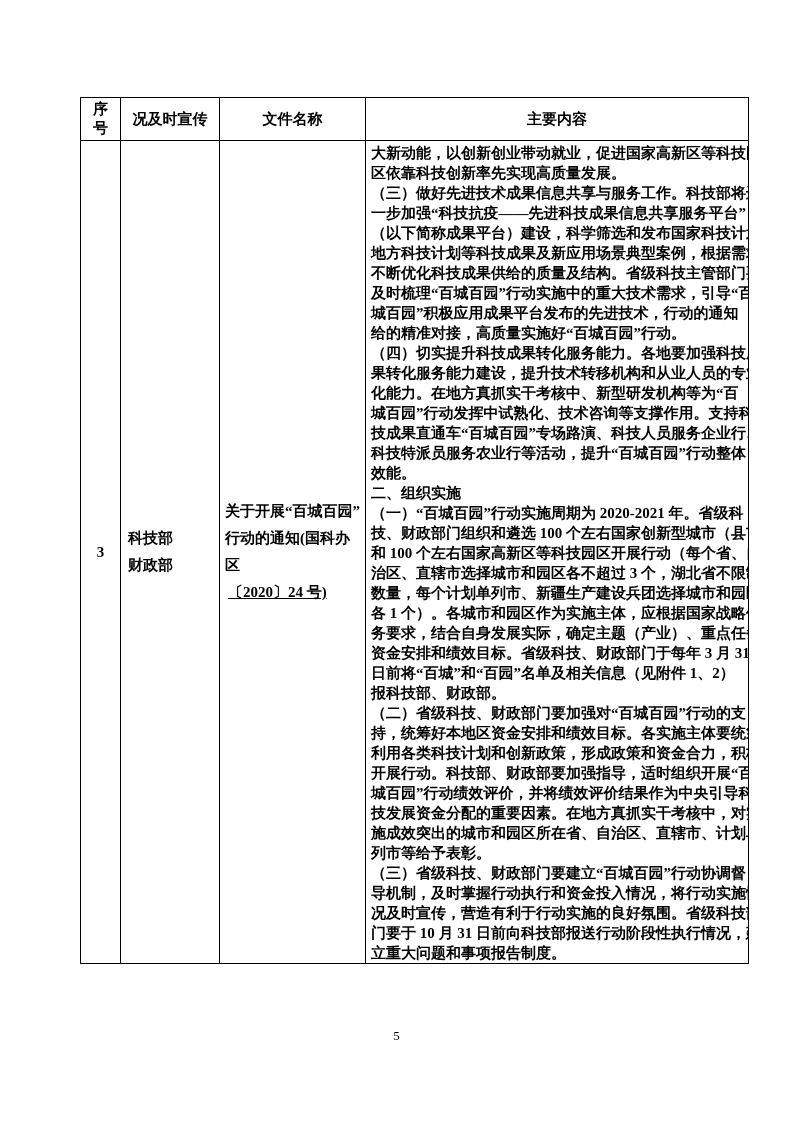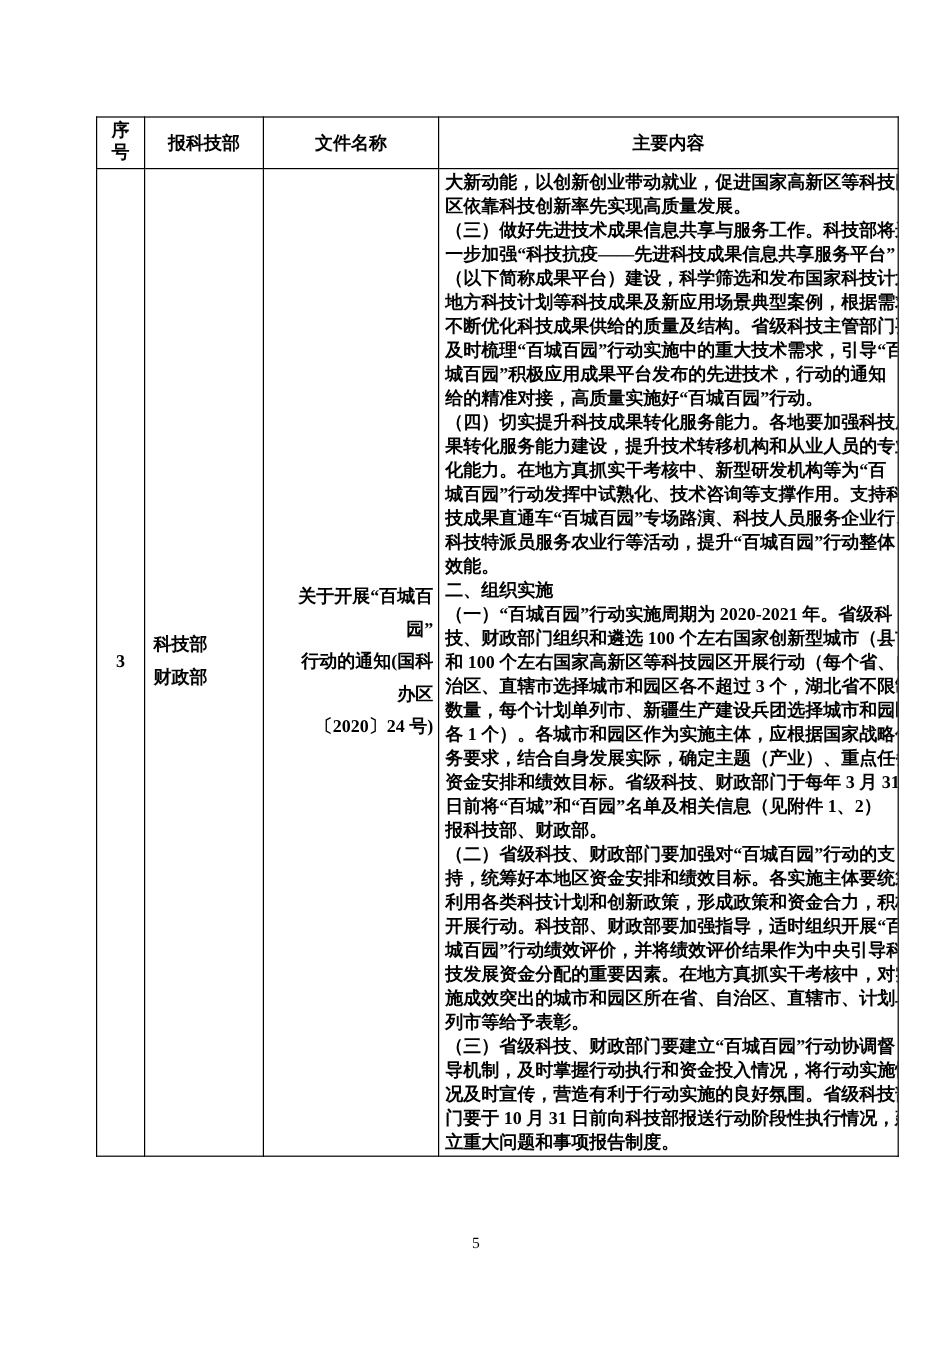--- a/index.html
+++ b/index.html
@@ -47,31 +47,30 @@
     text-align: center;
     vertical-align: middle;
   }
   td.cell-agency {
     vertical-align: middle;
     padding: 0 4px 0 7px;
     line-height: 27px;
   }
   td.cell-title {
     vertical-align: middle;
-    padding: 0 4px 0 19px;
+    padding: 0 4px 0 5px;
     line-height: 27px;
-    text-align: right;
   }
   td.cell-content {
     vertical-align: top;
     padding: 2px 4px 0 5px;
     line-height: 20px;
   }
   .content-line { white-space: nowrap; }
-  .title-line3 { padding-left: 3px; }
+  .title-line3 { padding-left: 3px; text-decoration: underline; }
   .page-number {
     position: absolute;
     top: 1028px;
     left: 0;
     width: 793px;
     text-align: center;
     font-size: 13px;
     font-weight: normal;
   }
 </style>
@@ -84,21 +83,21 @@
     <col style="width:99px">
     <col style="width:146px">
     <col style="width:383px">
   </colgroup>
   <thead>
     <tr>
       <th class="col-index">
         <span class="stack">序号</span>
       </th>
       <th class="col-agency">
-        <span>报科技部</span>
+        <span>况及时宣传</span>
       </th>
       <th class="col-title">
         <span>文件名称</span>
       </th>
       <th class="col-content">
         <span>主要内容</span>
       </th>
     </tr>
   </thead>
   <tbody>

